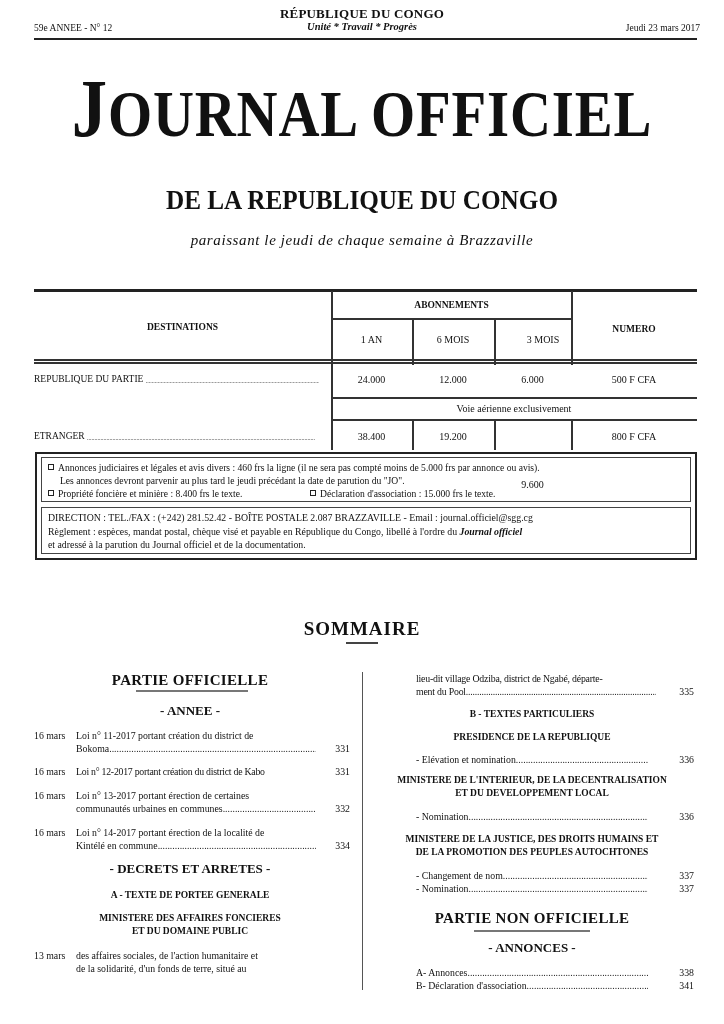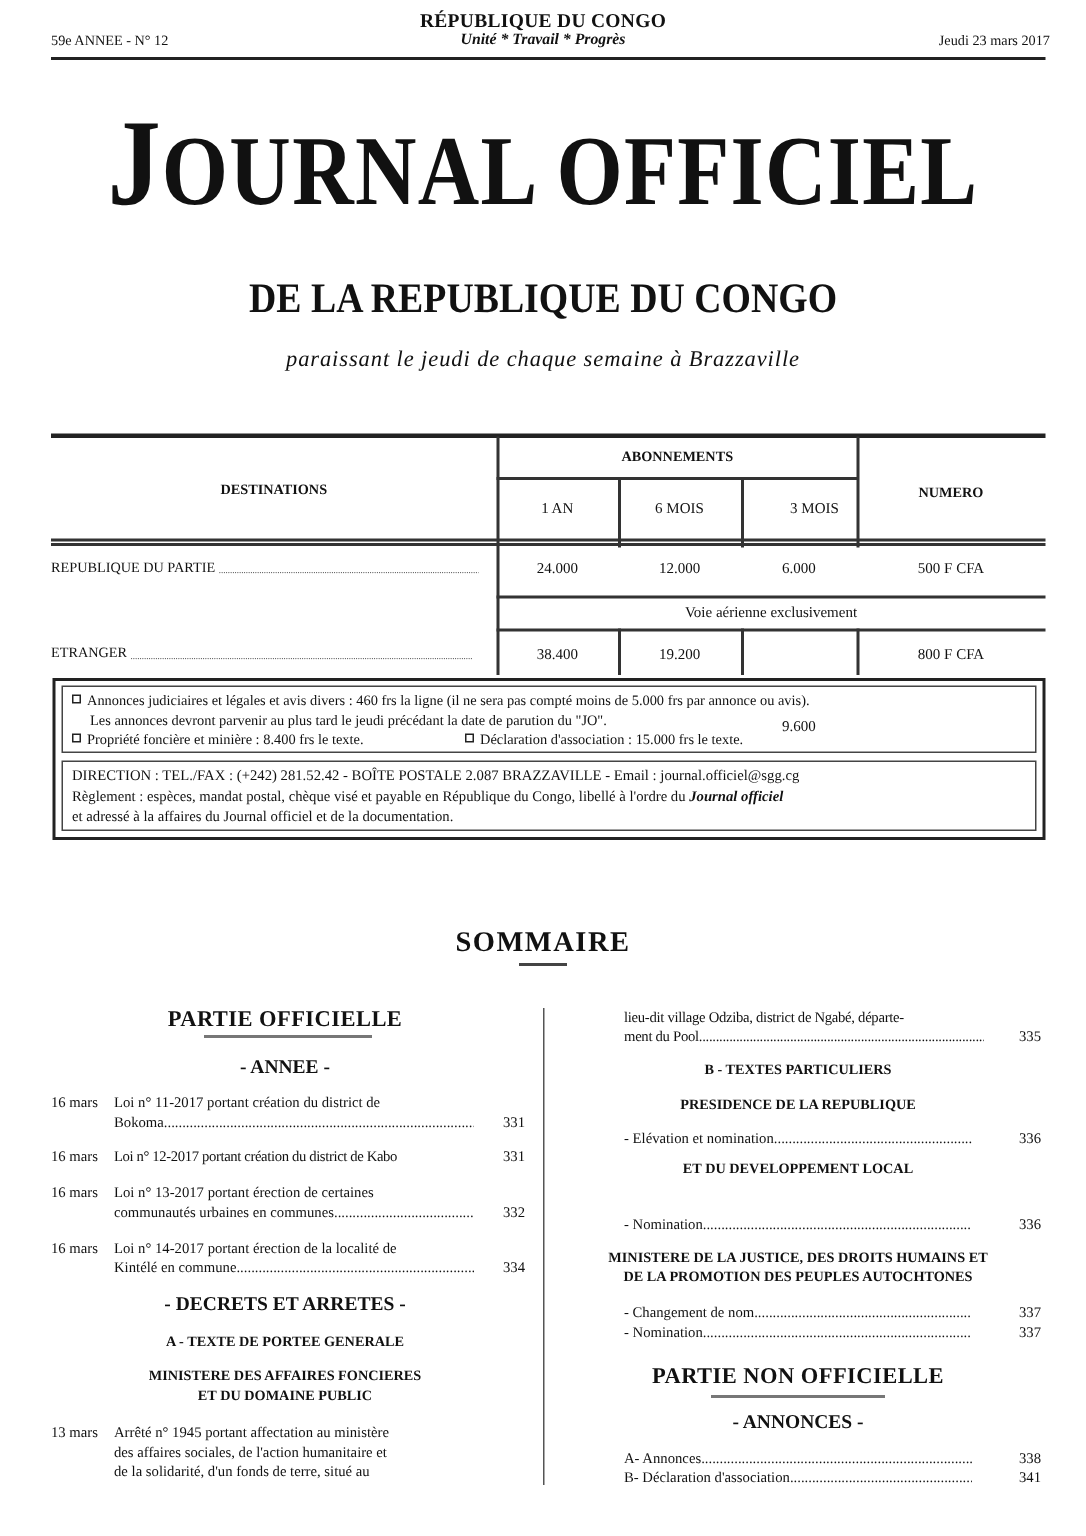--- a/index.html
+++ b/index.html
@@ -114,21 +114,21 @@
 <div class="abs box1">
   <div style="white-space:nowrap;"><span class="sq"></span><span>Annonces judiciaires et légales et avis divers : 460 frs la ligne (il ne sera pas compté moins de 5.000 frs par annonce ou avis).</span></div>
   <div style="padding-left:12px; white-space:nowrap;">Les annonces devront parvenir au plus tard le jeudi précédant la date de parution du "JO".</div>
   <div style="white-space:nowrap;">
     <span class="sq"></span><span style="display:inline-block; width:252px;">Propriété foncière et minière : 8.400 frs le texte.</span><span class="sq"></span><span>Déclaration d'association : 15.000 frs le texte.</span>
   </div>
 </div>
 <div class="abs box2">
   <div style="white-space:nowrap;">DIRECTION : TEL./FAX : (+242) 281.52.42 - BOÎTE POSTALE 2.087  BRAZZAVILLE - Email : journal.officiel@sgg.cg</div>
   <div style="white-space:nowrap;"><span>Règlement  : espèces, mandat postal, chèque visé et payable en République du Congo, libellé à l'ordre du </span><span class="b-ital">Journal officiel</span></div>
-  <div style="white-space:nowrap;">et adressé à la affaires du Journal officiel et de la documentation.</div>
+  <div style="white-space:nowrap;">et adressé à la parution du Journal officiel et de la documentation.</div>
 </div>
 
 <div class="abs sommaire">SOMMAIRE</div>
 <div class="abs sommaire-rule"></div>
 <div class="abs col-div"></div>
 
 <div class="abs sec-h" style="left:34px; width:312px; top:672px;">PARTIE OFFICIELLE</div>
 <div class="abs sec-rule" style="left:136px; width:112px; top:690px;"></div>
 <div class="abs sub-h" style="left:34px; width:312px; top:703px;">- ANNEE -</div>
 
@@ -170,21 +170,20 @@
 <div class="abs sub-h" style="left:34px; width:312px; top:861px;">- DECRETS ET ARRETES -</div>
 <div class="abs small-h" style="left:34px; width:312px; top:889px;">A - TEXTE DE PORTEE GENERALE</div>
 <div class="abs small-h" style="left:34px; width:312px; top:912px;">
   <div>MINISTERE DES AFFAIRES FONCIERES</div>
   <div>ET DU DOMAINE PUBLIC</div>
 </div>
 
 <div class="abs entry" style="left:34px; top:949px; width:316px; height:40px;">
   <span class="date">13 mars</span>
   <div class="txt">
-    <div>Arrêté n° 1945 portant affectation au ministère</div>
     <div>des affaires sociales, de l'action humanitaire et</div>
     <div>de la solidarité, d'un fonds de terre, situé au</div>
   </div>
 </div>
 
 <div class="abs entry" style="left:416px; top:672px; width:278px; height:26px;">
   <div style="position:absolute; left:0; top:0; width:240px; letter-spacing:-0.2px;">
     <div>lieu-dit village Odziba, district  de Ngabé, départe-</div>
     <div class="leader"><span>ment du Pool</span><span>....................................................................................................</span></div>
   </div>
@@ -192,20 +191,21 @@
 </div>
 
 <div class="abs small-h" style="left:372px; width:320px; top:708px;">B - TEXTES PARTICULIERS</div>
 <div class="abs small-h" style="left:372px; width:320px; top:731px;">PRESIDENCE DE LA REPUBLIQUE</div>
 <div class="abs entry" style="left:416px; top:753px; width:278px; height:13px;">
   <div class="leader" style="position:absolute; left:0; width:232px;"><span>- Elévation et nomination</span><span>....................................................................................................</span></div>
   <span class="pg" style="top:0;">336</span>
 </div>
 
 <div class="abs small-h" style="left:372px; width:320px; top:774px;">
+  <div>MINISTERE DE L'INTERIEUR, DE LA DECENTRALISATION</div>
   <div>ET DU DEVELOPPEMENT LOCAL</div>
 </div>
 <div class="abs entry" style="left:416px; top:810px; width:278px; height:13px;">
   <div class="leader" style="position:absolute; left:0; width:232px;"><span>- Nomination</span><span>....................................................................................................</span></div>
   <span class="pg" style="top:0;">336</span>
 </div>
 
 <div class="abs small-h" style="left:372px; width:320px; top:833px;">
   <div>MINISTERE DE LA JUSTICE, DES DROITS HUMAINS ET</div>
   <div>DE LA PROMOTION DES PEUPLES AUTOCHTONES</div>

